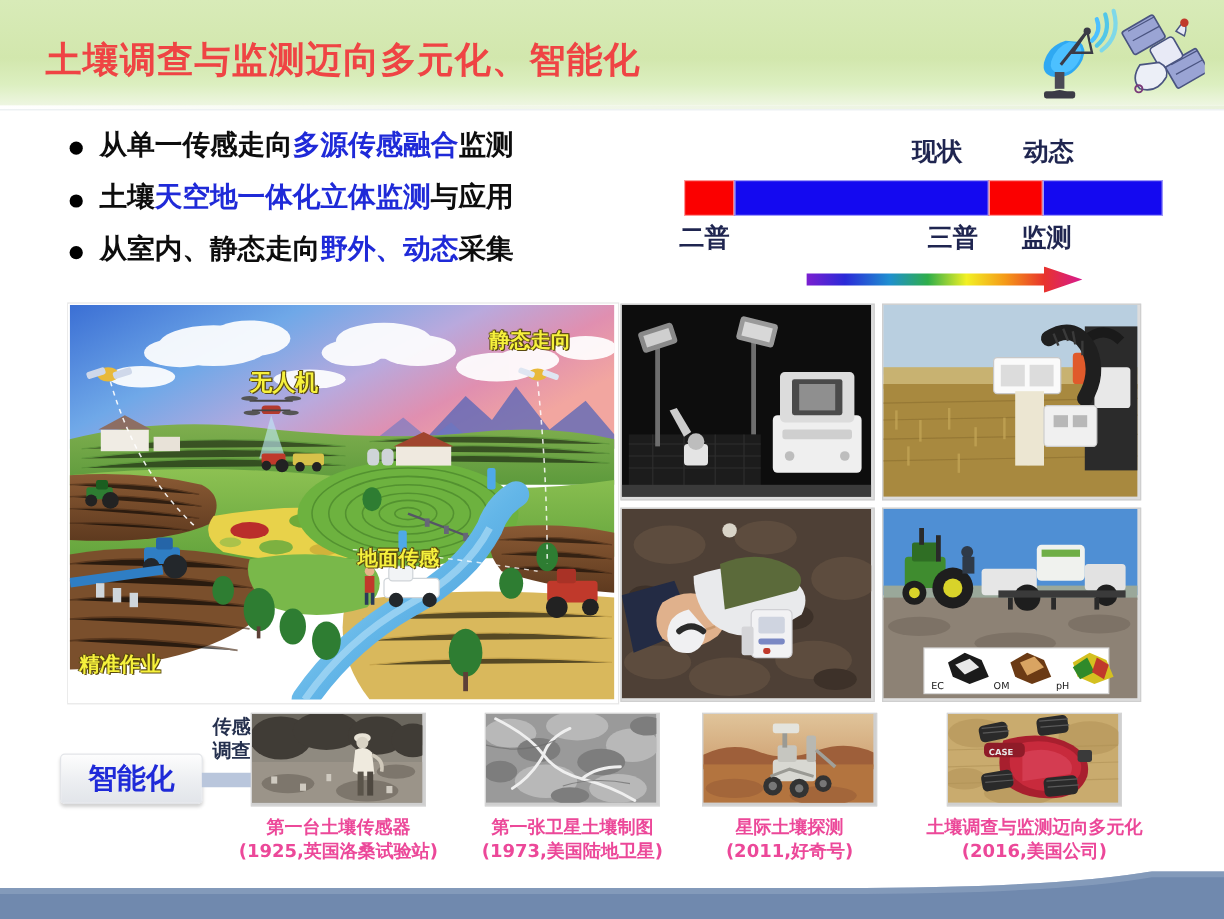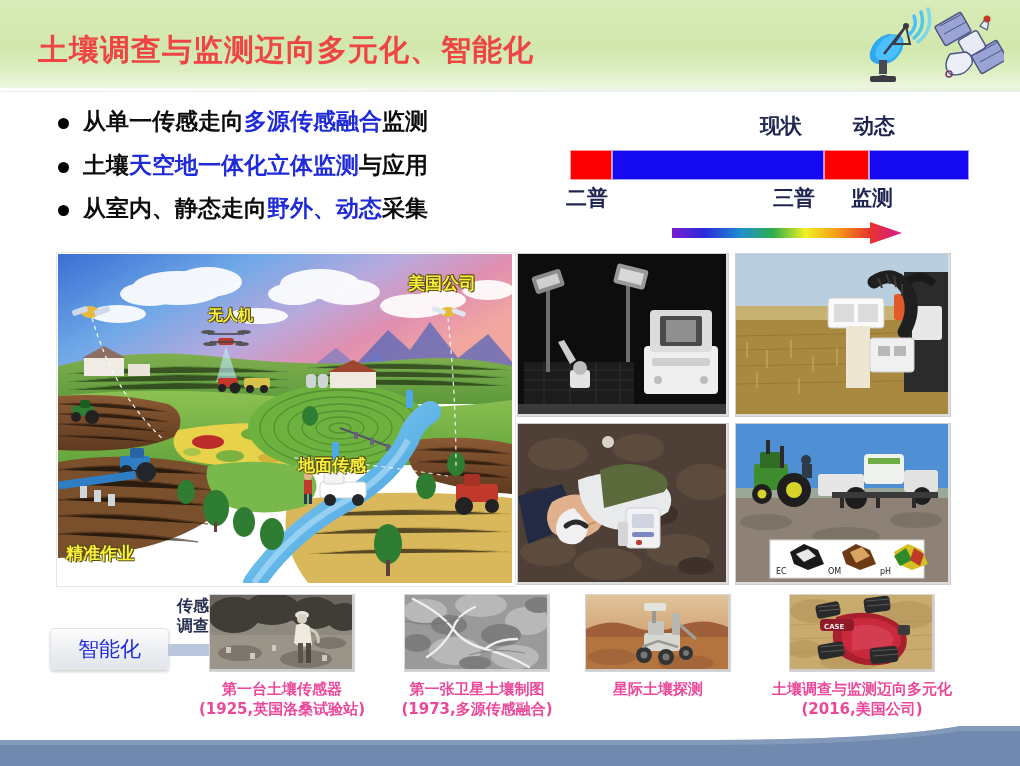--- a/index.html
+++ b/index.html
@@ -80,21 +80,21 @@
   
   .bottom{position:absolute;left:0;top:592px;width:1020px;height:146px;}
   .badge{
     position:absolute;left:50px;top:36px;width:117px;height:40px;
     background:linear-gradient(180deg,#fdfdfd 0%,#eceef1 55%,#e2e5ea 100%);
     border:1px solid #e2e4e8;border-radius:4px;
     box-shadow:0 2px 3px rgba(0,0,0,.18);
     display:flex;align-items:center;justify-content:center;
   }
   .badge span{
-    font-size:21px;font-weight:normal;color:#1f2ad8;
+    font-size:24px;font-weight:bold;color:#1f2ad8;
     font-family:"DejaVu Sans","Liberation Sans",sans-serif;
   }
   .arrow-label{
     position:absolute;left:163px;top:4px;width:60px;
     font-size:16px;font-weight:bold;color:#25304e;line-height:1.25;text-align:center;
     font-family:"DejaVu Sans","Liberation Sans",sans-serif;
   }
   .big-arrow{position:absolute;left:168px;top:44px;width:68px;height:28px;}
 
   .item{position:absolute;width:210px;text-align:center;}
@@ -432,22 +432,22 @@
           <circle cx="300" cy="246" r="6" fill="#23272b"></circle>
       </g>
       <g>
         <circle cx="250" cy="222" r="4" fill="#e8b48a"></circle>
         <rect x="246" y="226" width="8" height="14" fill="#c0392b"></rect>
         <rect x="246" y="240" width="3" height="10" fill="#2a3b5a"></rect>
           <rect x="251" y="240" width="3" height="10" fill="#2a3b5a"></rect>
       </g>
     </svg>
 
-    <span class="hero-label" id="hl0" style="left: 350px; top: 18px; font-size: 17px;">美国公司</span>
-    <span class="hero-label" id="hl1" style="left: 150px; top: 52px; font-size: 15px;">无人机</span>
+    <span class="hero-label" id="hl0" style="left: 350px; top: 18px; font-size: 17px;">静态走向</span>
+    <span class="hero-label" id="hl1" style="left: 150px; top: 52px; font-size: 19px;">无人机</span>
     <span class="hero-label" id="hl2" style="left: 240px; top: 200px; font-size: 17px;">地面传感</span>
     <span class="hero-label" id="hl3" style="left: 8px; top: 248px; font-size: 17px; margin-top: 40px;">精准作业</span>
   </div>
 
   <div class="grid">
 
     <div class="cell c1">
       <svg width="208" height="160" viewBox="0 0 208 160">
         <rect width="208" height="160" fill="#0d0d0d"></rect>
         <rect x="6" y="108" width="110" height="44" fill="#1c1c1c"></rect>
@@ -721,21 +721,21 @@
             <path d="M22 62 Q38 52 48 34"></path>
           </g>
           <g fill="none" stroke="#6c6c6c" stroke-width="1" opacity="0.7">
             <path d="M0 26 Q30 34 58 22"></path>
               <path d="M64 60 Q90 52 120 58"></path>
           </g>
         </svg>
       </div>
       <div class="cap">
         <div>第一张卫星土壤制图</div>
-        <div class="sub">(1973,多源传感融合)</div>
+        <div class="sub">(1973,美国陆地卫星)</div>
       </div>
     </div>
 
     <div class="item i3">
       <div class="thumb">
         <svg width="142" height="74" viewBox="0 0 142 74">
           <defs>
               <linearGradient id="marsky" x1="0" y1="0" x2="0" y2="1">
             <stop offset="0%" stop-color="#e0c49a"></stop>
                 <stop offset="100%" stop-color="#cfa172"></stop>
@@ -761,20 +761,21 @@
             <circle cx="80" cy="62" r="8" fill="#333"></circle>
               <circle cx="80" cy="62" r="3.5" fill="#777"></circle>
             <circle cx="100" cy="58" r="7" fill="#333"></circle>
               <circle cx="100" cy="58" r="3" fill="#777"></circle>
             <path d="M56 52 L72 46 L92 52" fill="none" stroke="#9a9a94" stroke-width="2.5"></path>
           </g>
         </svg>
       </div>
       <div class="cap">
         <div>星际土壤探测</div>
+        <div class="sub">(2011,好奇号)</div>
       </div>
     </div>
 
     <div class="item i4">
       <div class="thumb">
         <svg width="142" height="74" viewBox="0 0 142 74">
           <rect width="142" height="74" fill="#c9ab6e"></rect>
           <g fill="#b99a5e" opacity="0.8">
             <ellipse cx="24" cy="16" rx="24" ry="12"></ellipse>
               <ellipse cx="118" cy="20" rx="26" ry="14"></ellipse>

